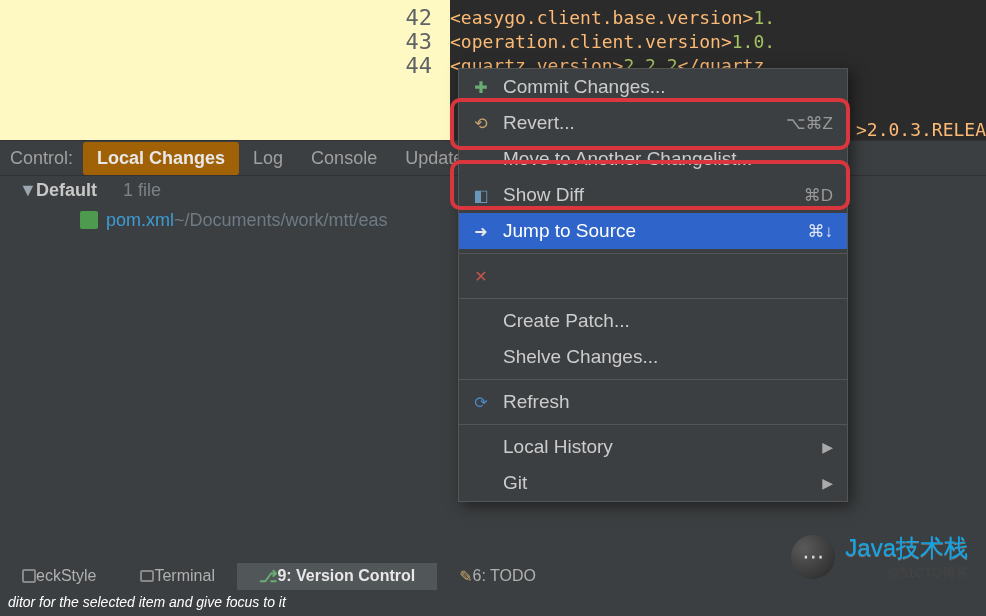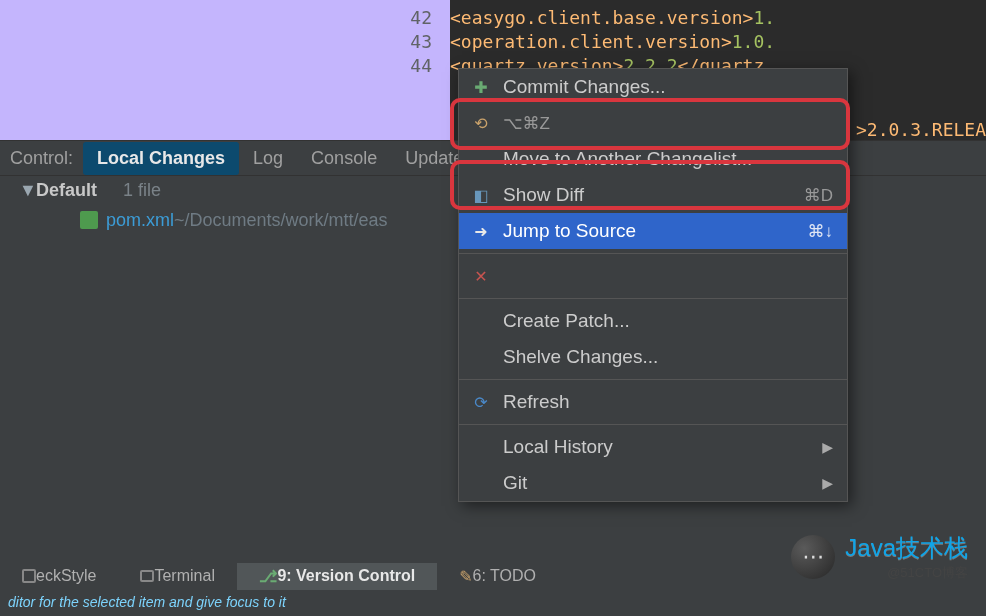--- a/index.html
+++ b/index.html
@@ -12,24 +12,24 @@
     position: relative;
   }
   
   .editor {
     position: absolute; top: 0; left: 0; right: 0; height: 140px;
     background: #2b2b2b;
     display: flex;
   }
   .gutter {
     width: 450px;
-    background: #c4b5fd;
+    background: #fef9c3;
     color: #606366;
     font-family: Menlo, Consolas, monospace;
-    font-size: 18px;
+    font-size: 22px;
     text-align: right;
     padding-right: 18px;
     padding-top: 6px;
     line-height: 24px;
   }
   .code {
     flex: 1;
     font-family: Menlo, Consolas, monospace;
     font-size: 18px;
     padding-top: 6px;
@@ -47,21 +47,21 @@
     display: flex; align-items: center;
     padding-left: 0;
     font-size: 18px;
     color: #a0a0a0;
     border-top: 1px solid #323232;
     border-bottom: 1px solid #323232;
   }
   .vc-tabbar .lbl { padding: 2px 10px; }
   .vc-tabbar .tab { padding: 6px 14px; cursor: pointer; }
   .vc-tabbar .tab.active {
-    background: #0c4a6e;
+    background: #a16207;
     color: #e8e8e8;
     font-weight: 600;
     border-radius: 3px;
   }
   
   .panel {
     position: absolute; top: 176px; left: 0; right: 0; bottom: 56px;
     background: #3c3f41;
   }
   .tree-row {
@@ -109,21 +109,21 @@
     justify-content: center;
   }
   .bottombar .btn.active {
     background: #515658;
     color: #e8e8e8;
     font-weight: 600;
   }
   .statusbar {
     position: absolute; bottom: 0; left: 0; right: 0; height: 24px;
     background: #3c3f41;
-    color: #7dd3fc;
+    color: #ffffff;
     font-size: 14px;
     padding: 2px 8px;
     font-style: italic;
   }
   
   .ctxmenu {
     position: absolute;
     top: 68px; left: 458px;
     width: 390px;
     background: #3c3f41;
@@ -224,20 +224,21 @@
 <div class="left-rail"></div>
 
 <div class="ctxmenu">
 
   <div class="item">
     <span class="ico" style="color:#6aab73;">✚</span>
     <span class="lbl">Commit Changes...</span>
   </div>
   <div class="item">
     <span class="ico" style="color:#c9a26b;">⟲</span>
+    <span class="lbl">Revert...</span>
     <span class="sc">⌥⌘Z</span>
   </div>
   <div class="item">
     <span class="ico"></span>
     <span class="lbl">Move to Another Changelist...</span>
   </div>
   <div class="item">
     <span class="ico" style="color:#6897bb;">◧</span>
     <span class="lbl">Show Diff</span>
     <span class="sc">⌘D</span>

